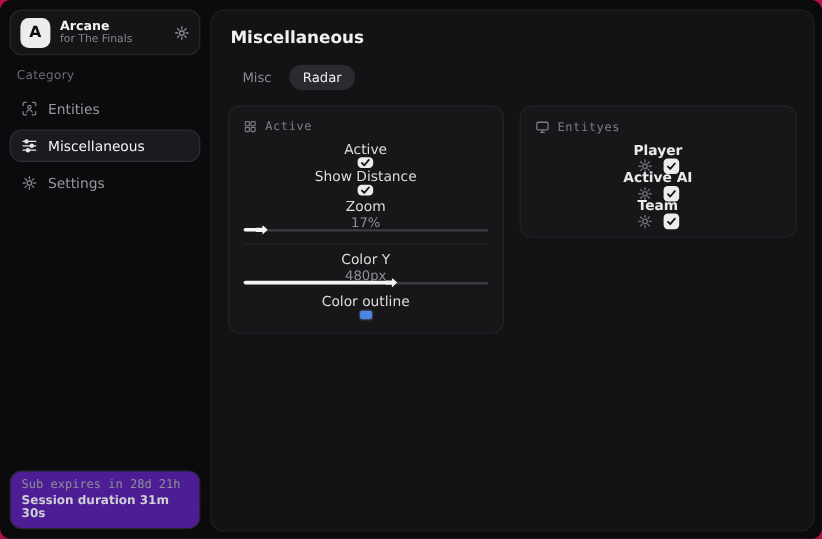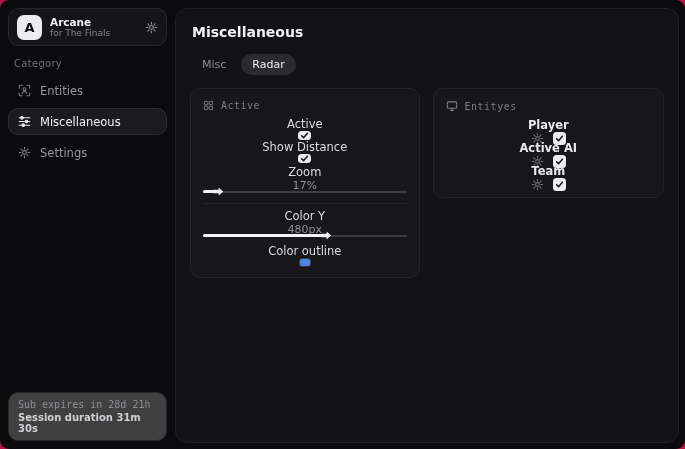--- a/index.html
+++ b/index.html
@@ -37,21 +37,21 @@
     font-size:11.5px; color:#96969c; cursor:default;
   }
   .nav-item .nv-icon { display:flex; color:#7e7e85; }
   .nav-item.dim { color:#6a6a70; } .nav-item.dim .nv-icon { color:#5d5d64; }
   .nav-item.active {
     background:#1b1b1f; border-color:#2e2e34; color:#f4f4f6;
   }
   .nav-item.active .nv-icon { color:#e7e7ea; }
 
   .sidebar-footer {
-    margin-top:auto; border:1px solid #28282c; background:#404040;
+    margin-top:auto; border:1px solid #28282c; background:#4c1d95;
     border-radius:10px; padding:6px 9px; display:flex; flex-direction:column; gap:2px;
   }
   .sub-expires { font-family:"DejaVu Sans Mono","Liberation Mono",monospace; font-size:10px; color:#8f8f96; }
   .session-duration { font-size:10px; font-weight:bold; color:#cfcfd4; }
 
   
   .main {
     flex:1; margin:8px 6px 6px 0; background:#131316; border:1px solid #1f1f23;
     border-radius:12px; padding:11px 14px; overflow:hidden;
   }

